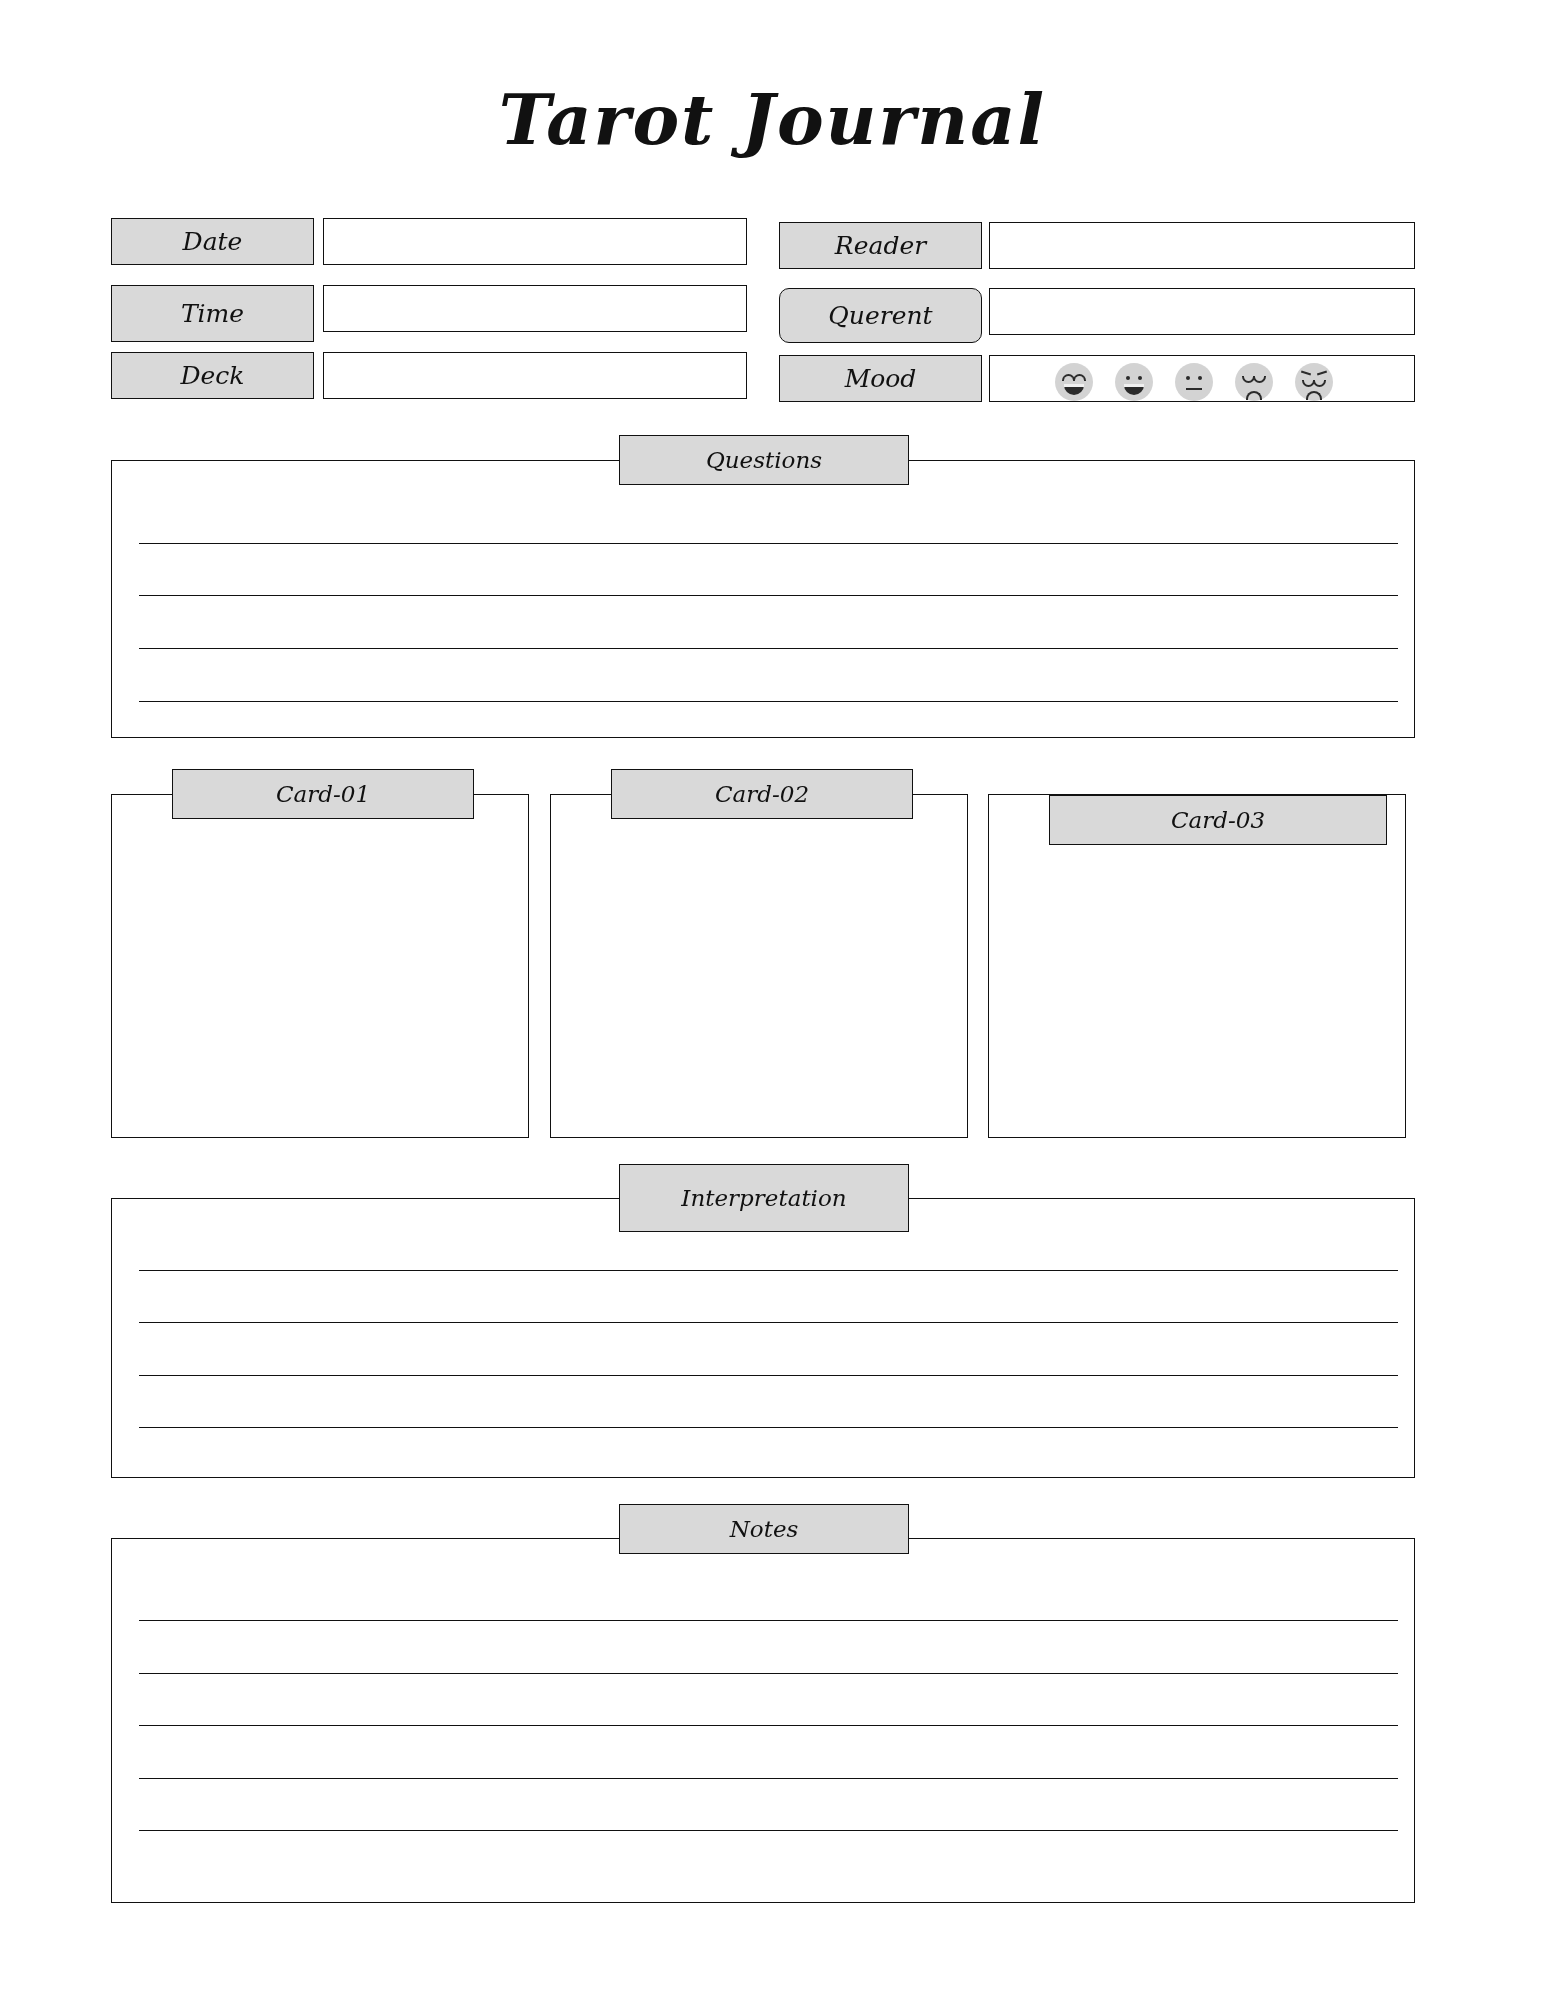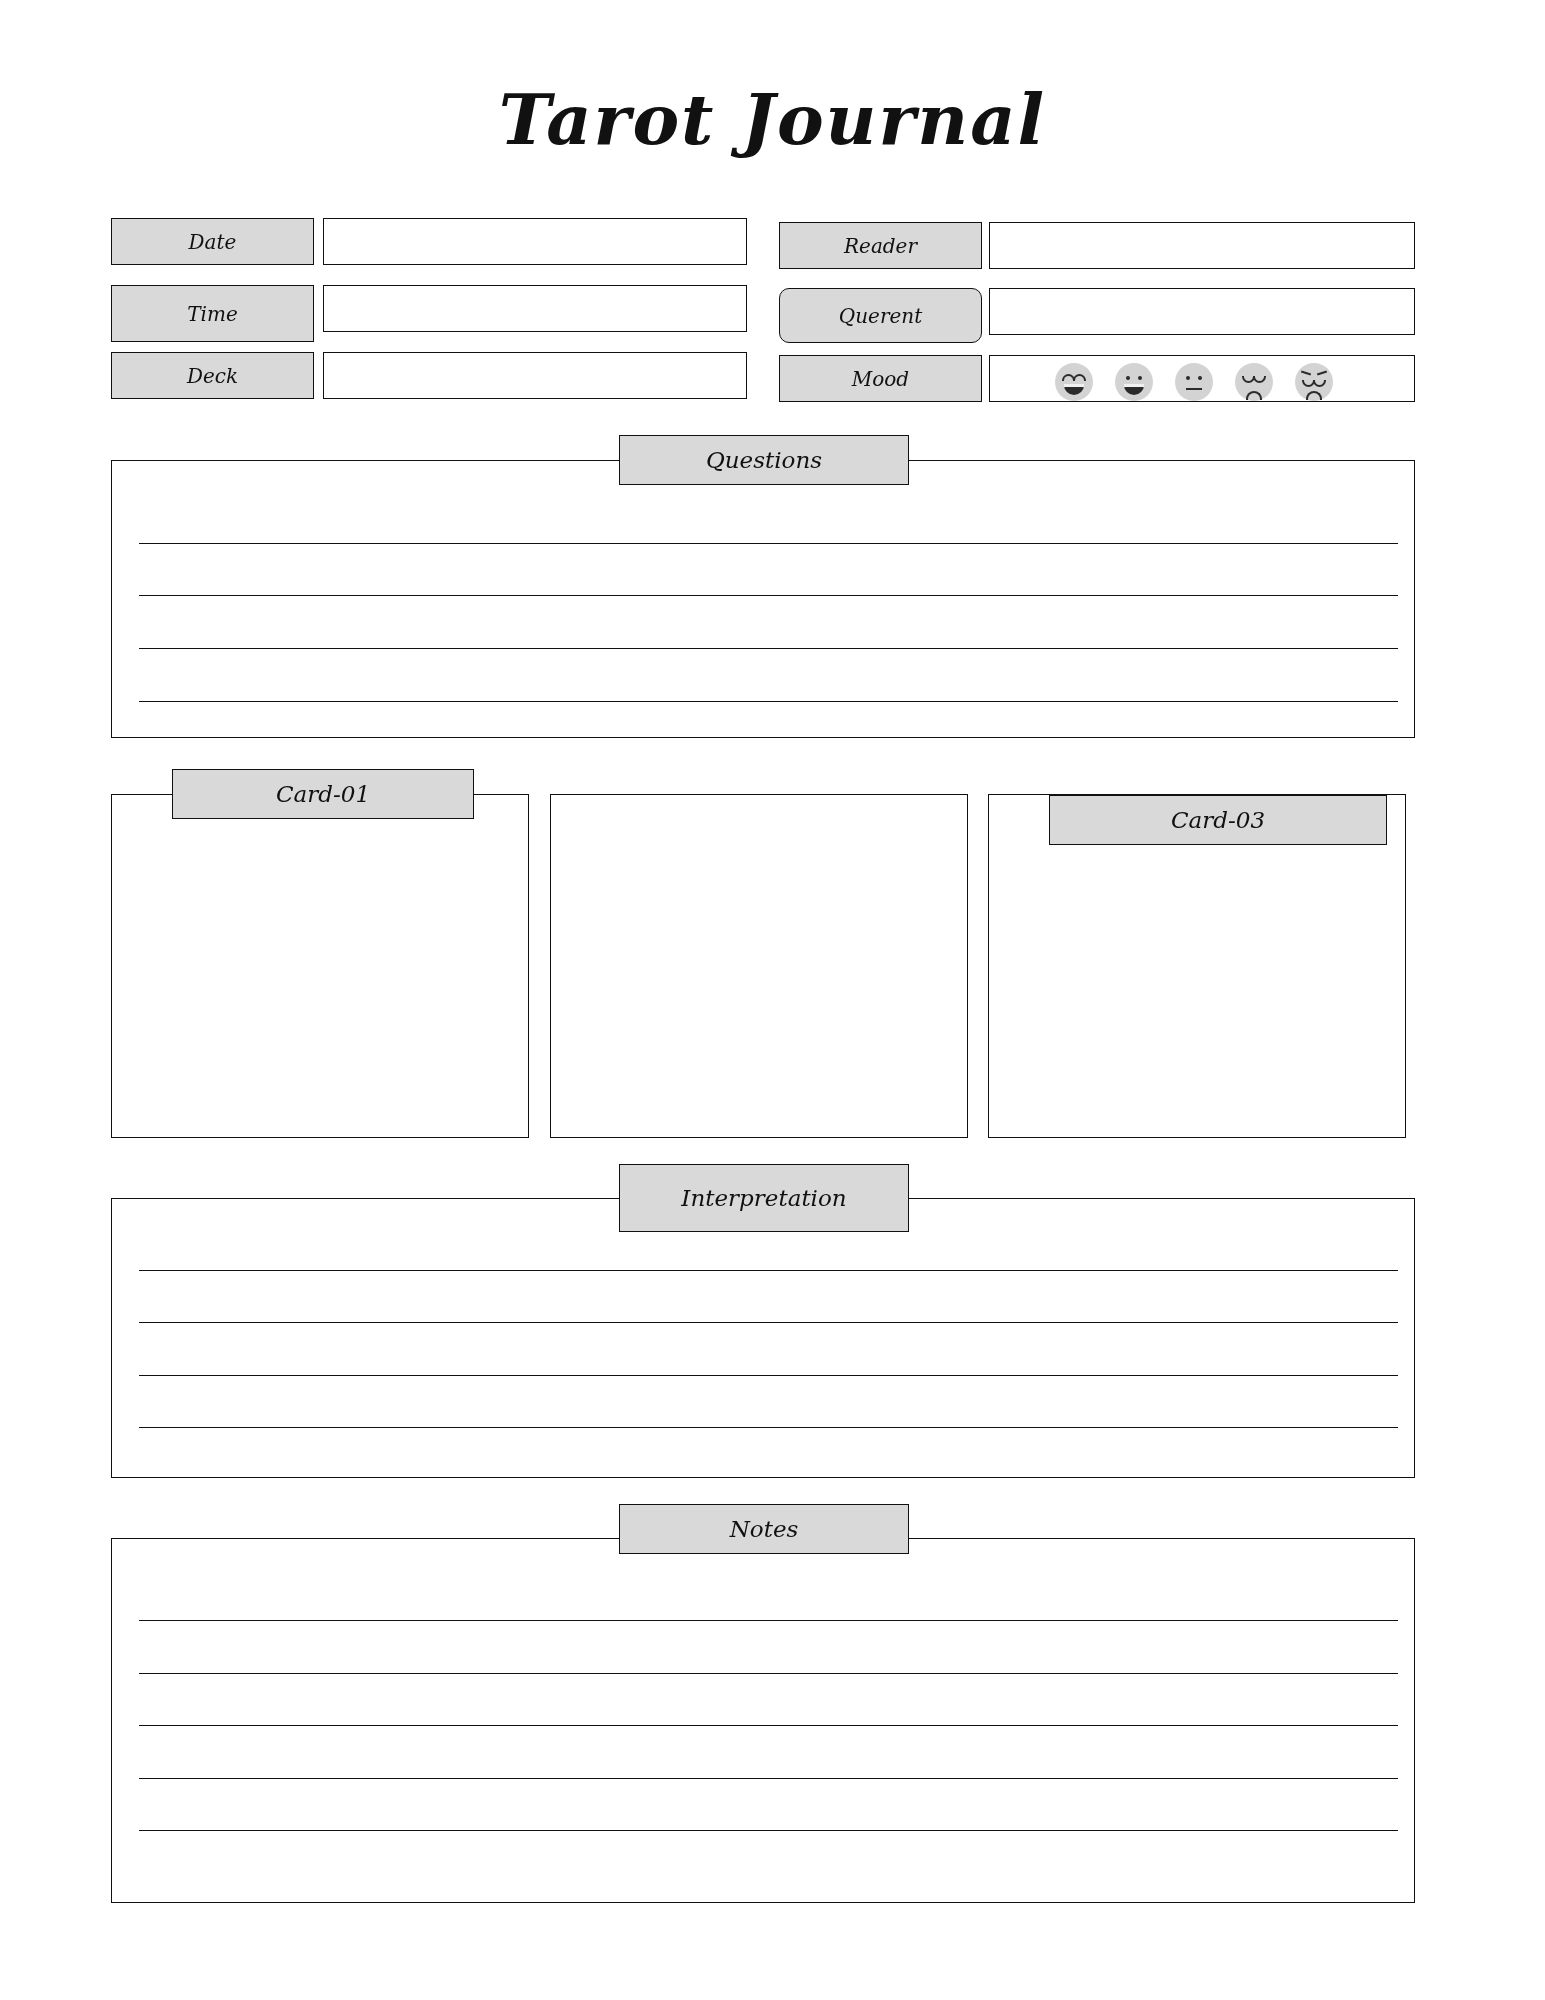--- a/index.html
+++ b/index.html
@@ -41,21 +41,21 @@
 
   
   .lbl {
     background: #d9d9d9;
     border: 1px solid #111;
     display: flex;
     align-items: center;
     justify-content: center;
     font-family: "DejaVu Serif", serif;
     font-style: italic;
-    font-size: 20px;
+    font-size: 25px;
     color: #111;
     box-sizing: border-box;
   }
   .fieldbox {
     border: 1px solid #111;
     background: #fff;
     box-sizing: border-box;
   }
   .section {
     position: absolute;
@@ -235,20 +235,21 @@
   <div class="section-title" style="left:619px;top:435px;width:290px;height:50px;">Questions</div>
   <div class="rule" style="left:139px;top:543px;width:1259px;"></div>
   <div class="rule" style="left:139px;top:595px;width:1259px;"></div>
   <div class="rule" style="left:139px;top:648px;width:1259px;"></div>
   <div class="rule" style="left:139px;top:701px;width:1259px;"></div>
 
   <div class="cardbox" style="left:111px;top:794px;width:418px;height:344px;"></div>
   <div class="section-title" style="left:172px;top:769px;width:302px;height:50px;">Card-01</div>
 
   <div class="cardbox" style="left:550px;top:794px;width:418px;height:344px;"></div>
+  <div class="section-title" style="left:611px;top:769px;width:302px;height:50px;">Card-02</div>
 
   <div class="cardbox" style="left:988px;top:794px;width:418px;height:344px;"></div>
   <div class="section-title" style="left:1049px;top:795px;width:338px;height:50px;">Card-03</div>
 
   <div class="section" style="left:111px;top:1198px;width:1304px;height:280px;"></div>
   <div class="section-title" style="left:619px;top:1164px;width:290px;height:68px;">Interpretation</div>
   <div class="rule" style="left:139px;top:1270px;width:1259px;"></div>
   <div class="rule" style="left:139px;top:1322px;width:1259px;"></div>
   <div class="rule" style="left:139px;top:1375px;width:1259px;"></div>
   <div class="rule" style="left:139px;top:1427px;width:1259px;"></div>

